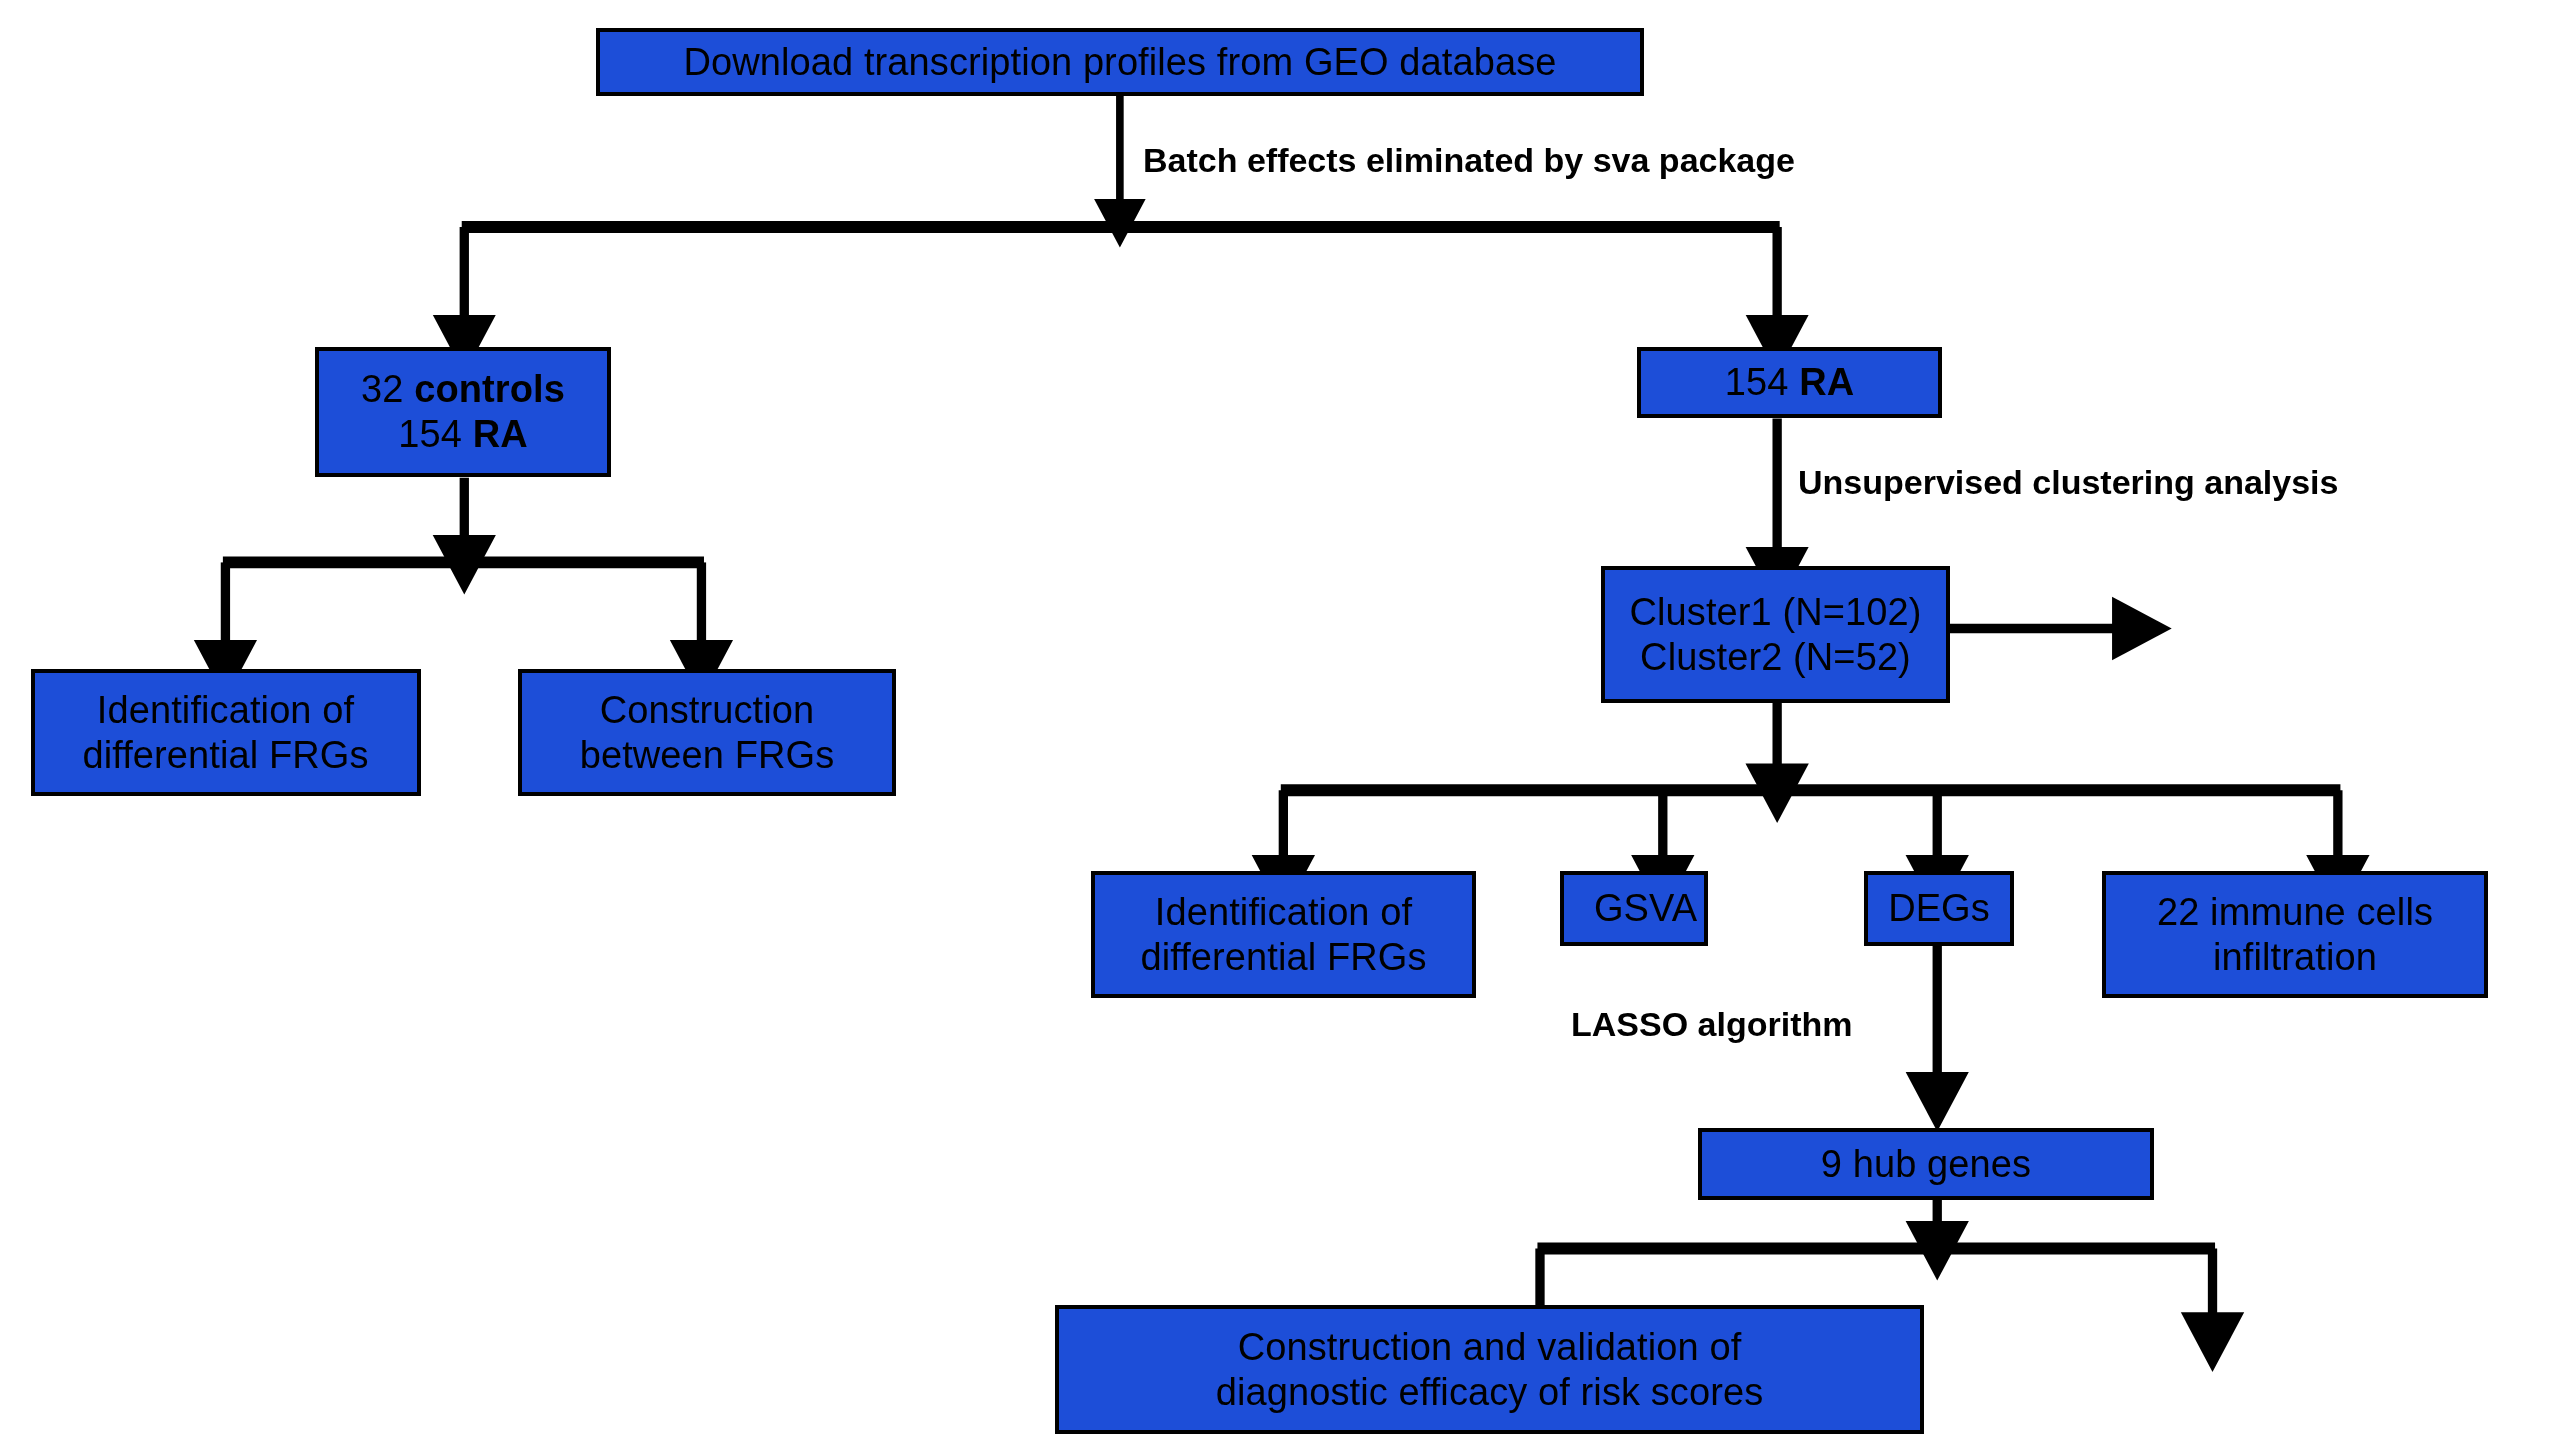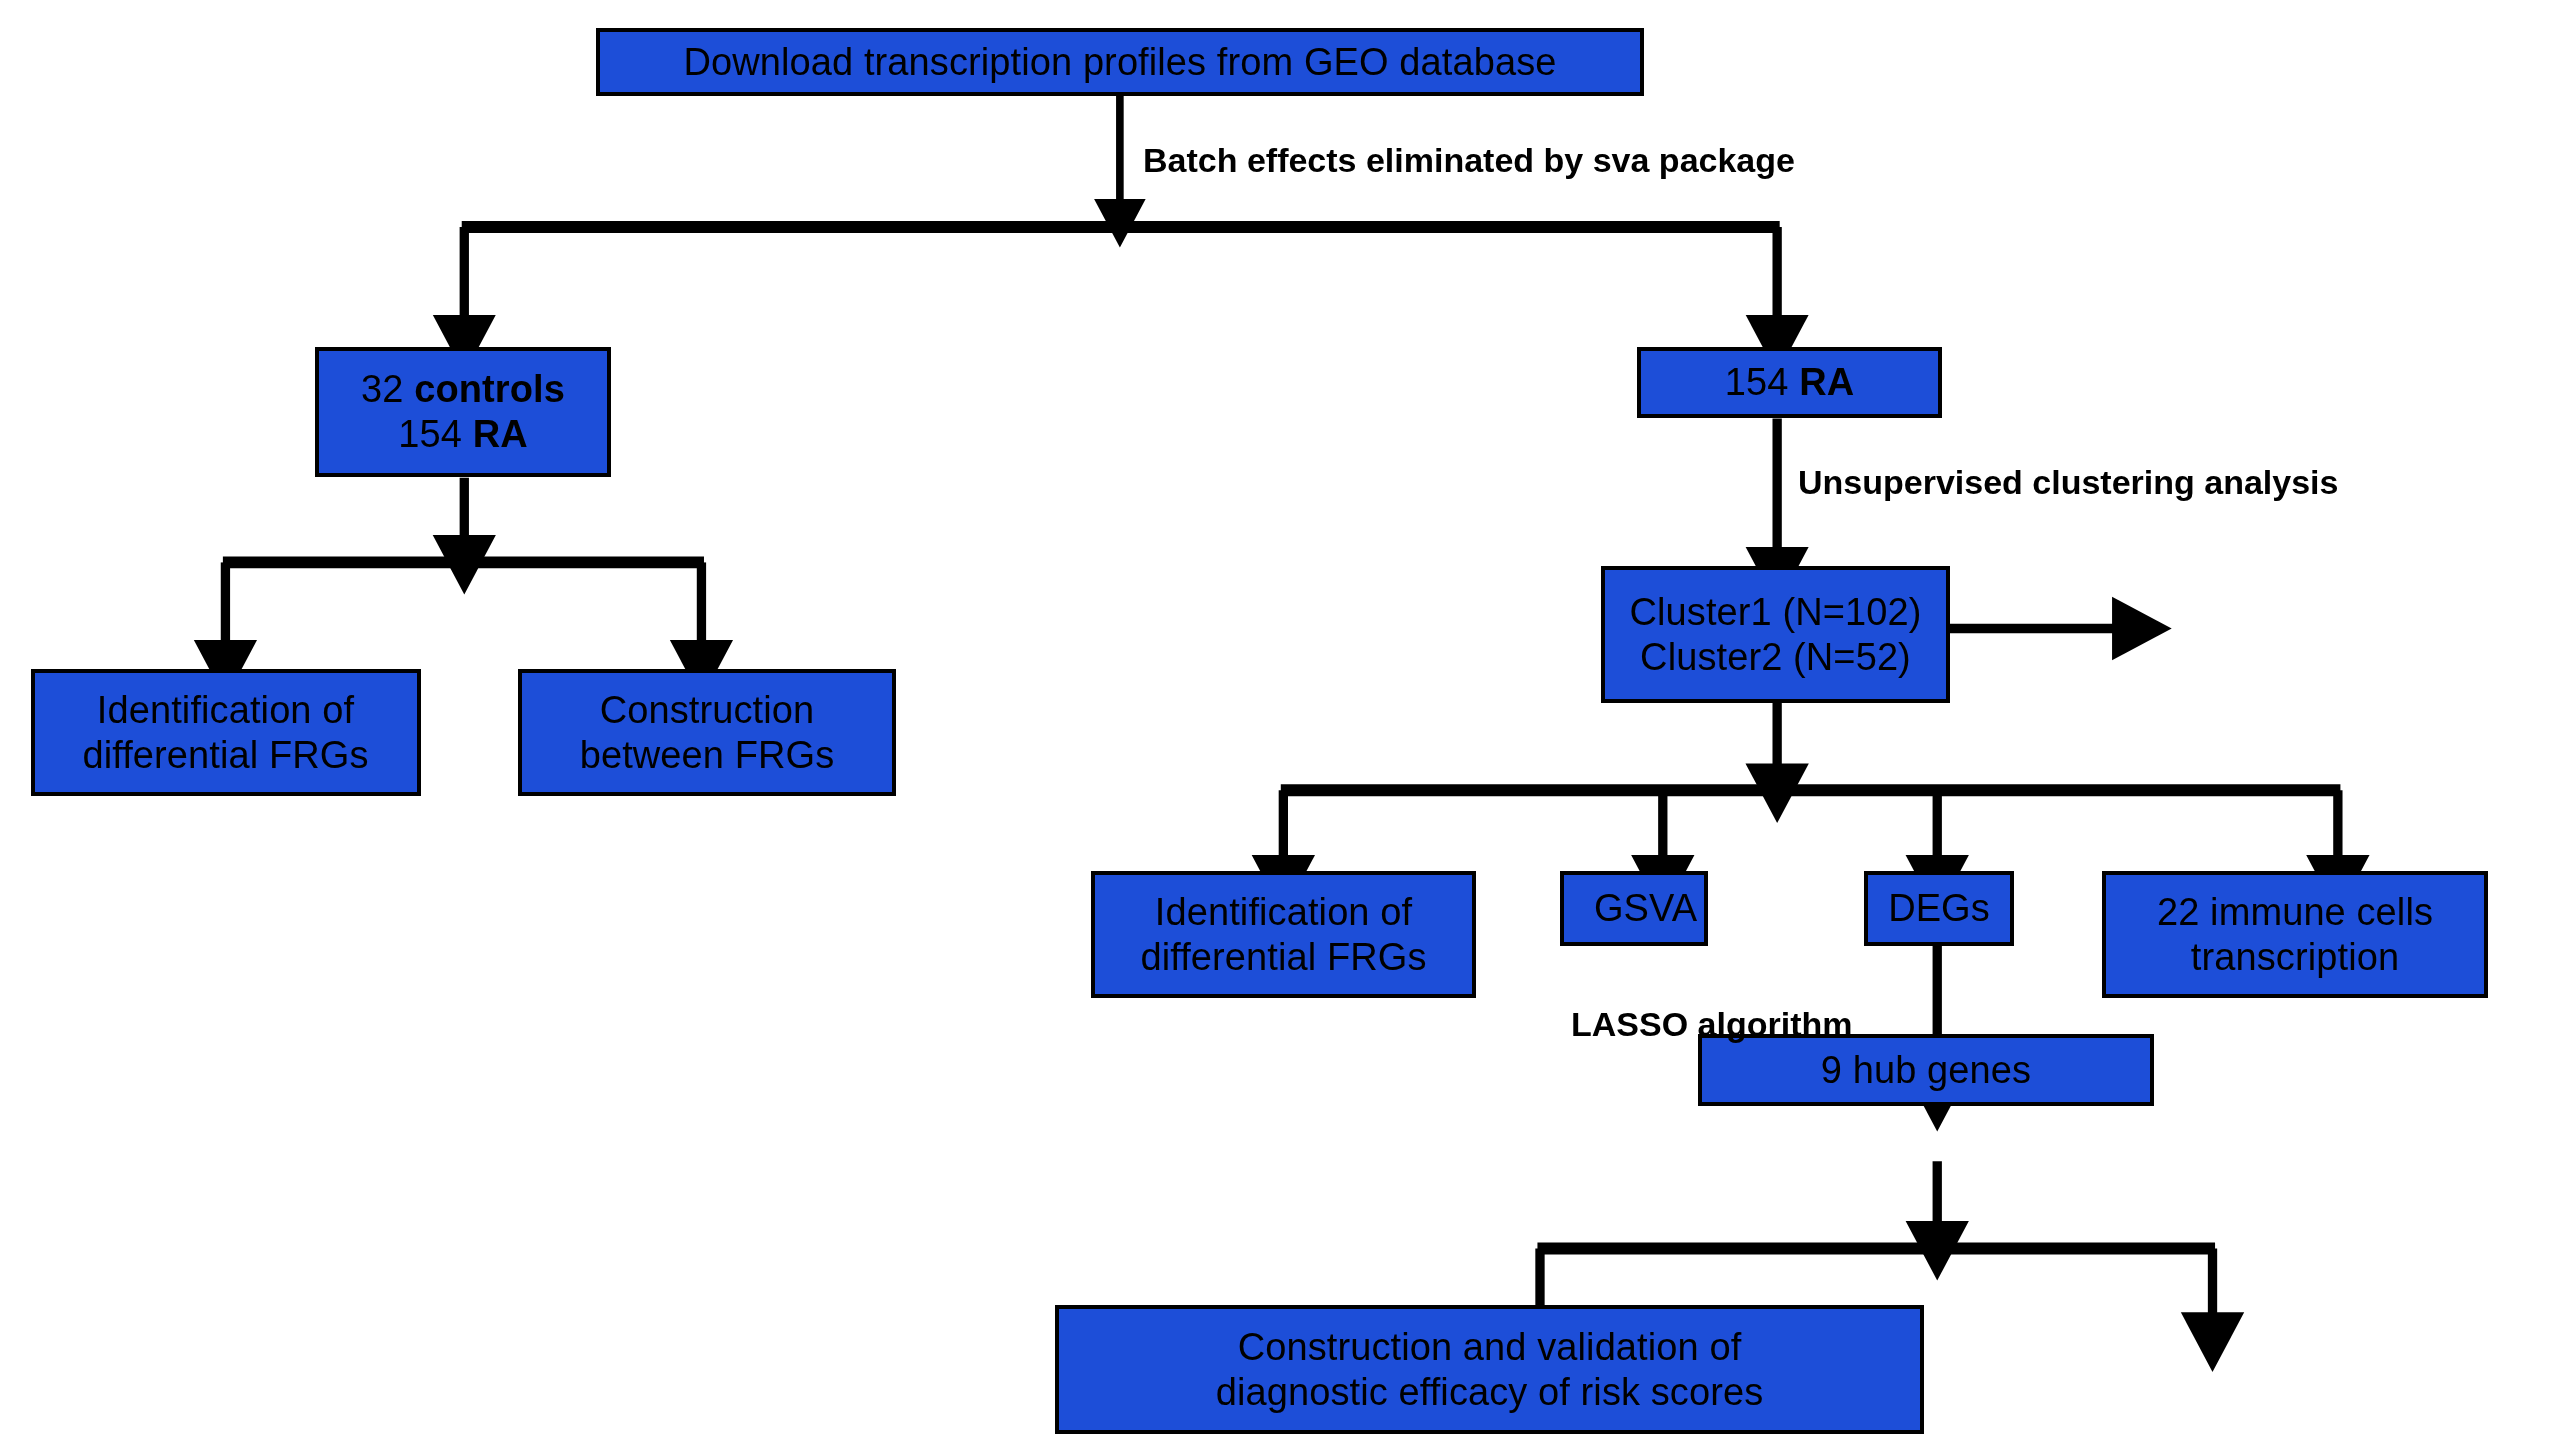--- a/index.html
+++ b/index.html
@@ -149,24 +149,24 @@
   <div class="node" style="left:1560px; top:871px; width:148px; height:75px;padding-left:23px;">
     <span class="line">GSVA</span>
   </div>
 
   <div class="node" style="left:1864px; top:871px; width:150px; height:75px;">
     <span class="line">DEGs</span>
   </div>
 
   <div class="node" style="left:2102px; top:871px; width:386px; height:127px;">
     <span class="line">22 immune cells</span>
-    <span class="line">transcription</span>
+    <span class="line">infiltration</span>
   </div>
 
-  <div class="node" style="left:1698px; top:1034px; width:456px; height:72px;">
+  <div class="node" style="left:1698px; top:1128px; width:456px; height:72px;">
     <span class="line">9 hub genes</span>
   </div>
 
   <div class="node" style="left:1055px; top:1305px; width:869px; height:129px;">
     <span class="line">Construction and validation of</span>
     <span class="line">diagnostic efficacy of risk scores</span>
   </div>
 
 
   <div class="edge-label" style="left:1798px; top:463px;">Unsupervised clustering analysis</div>

